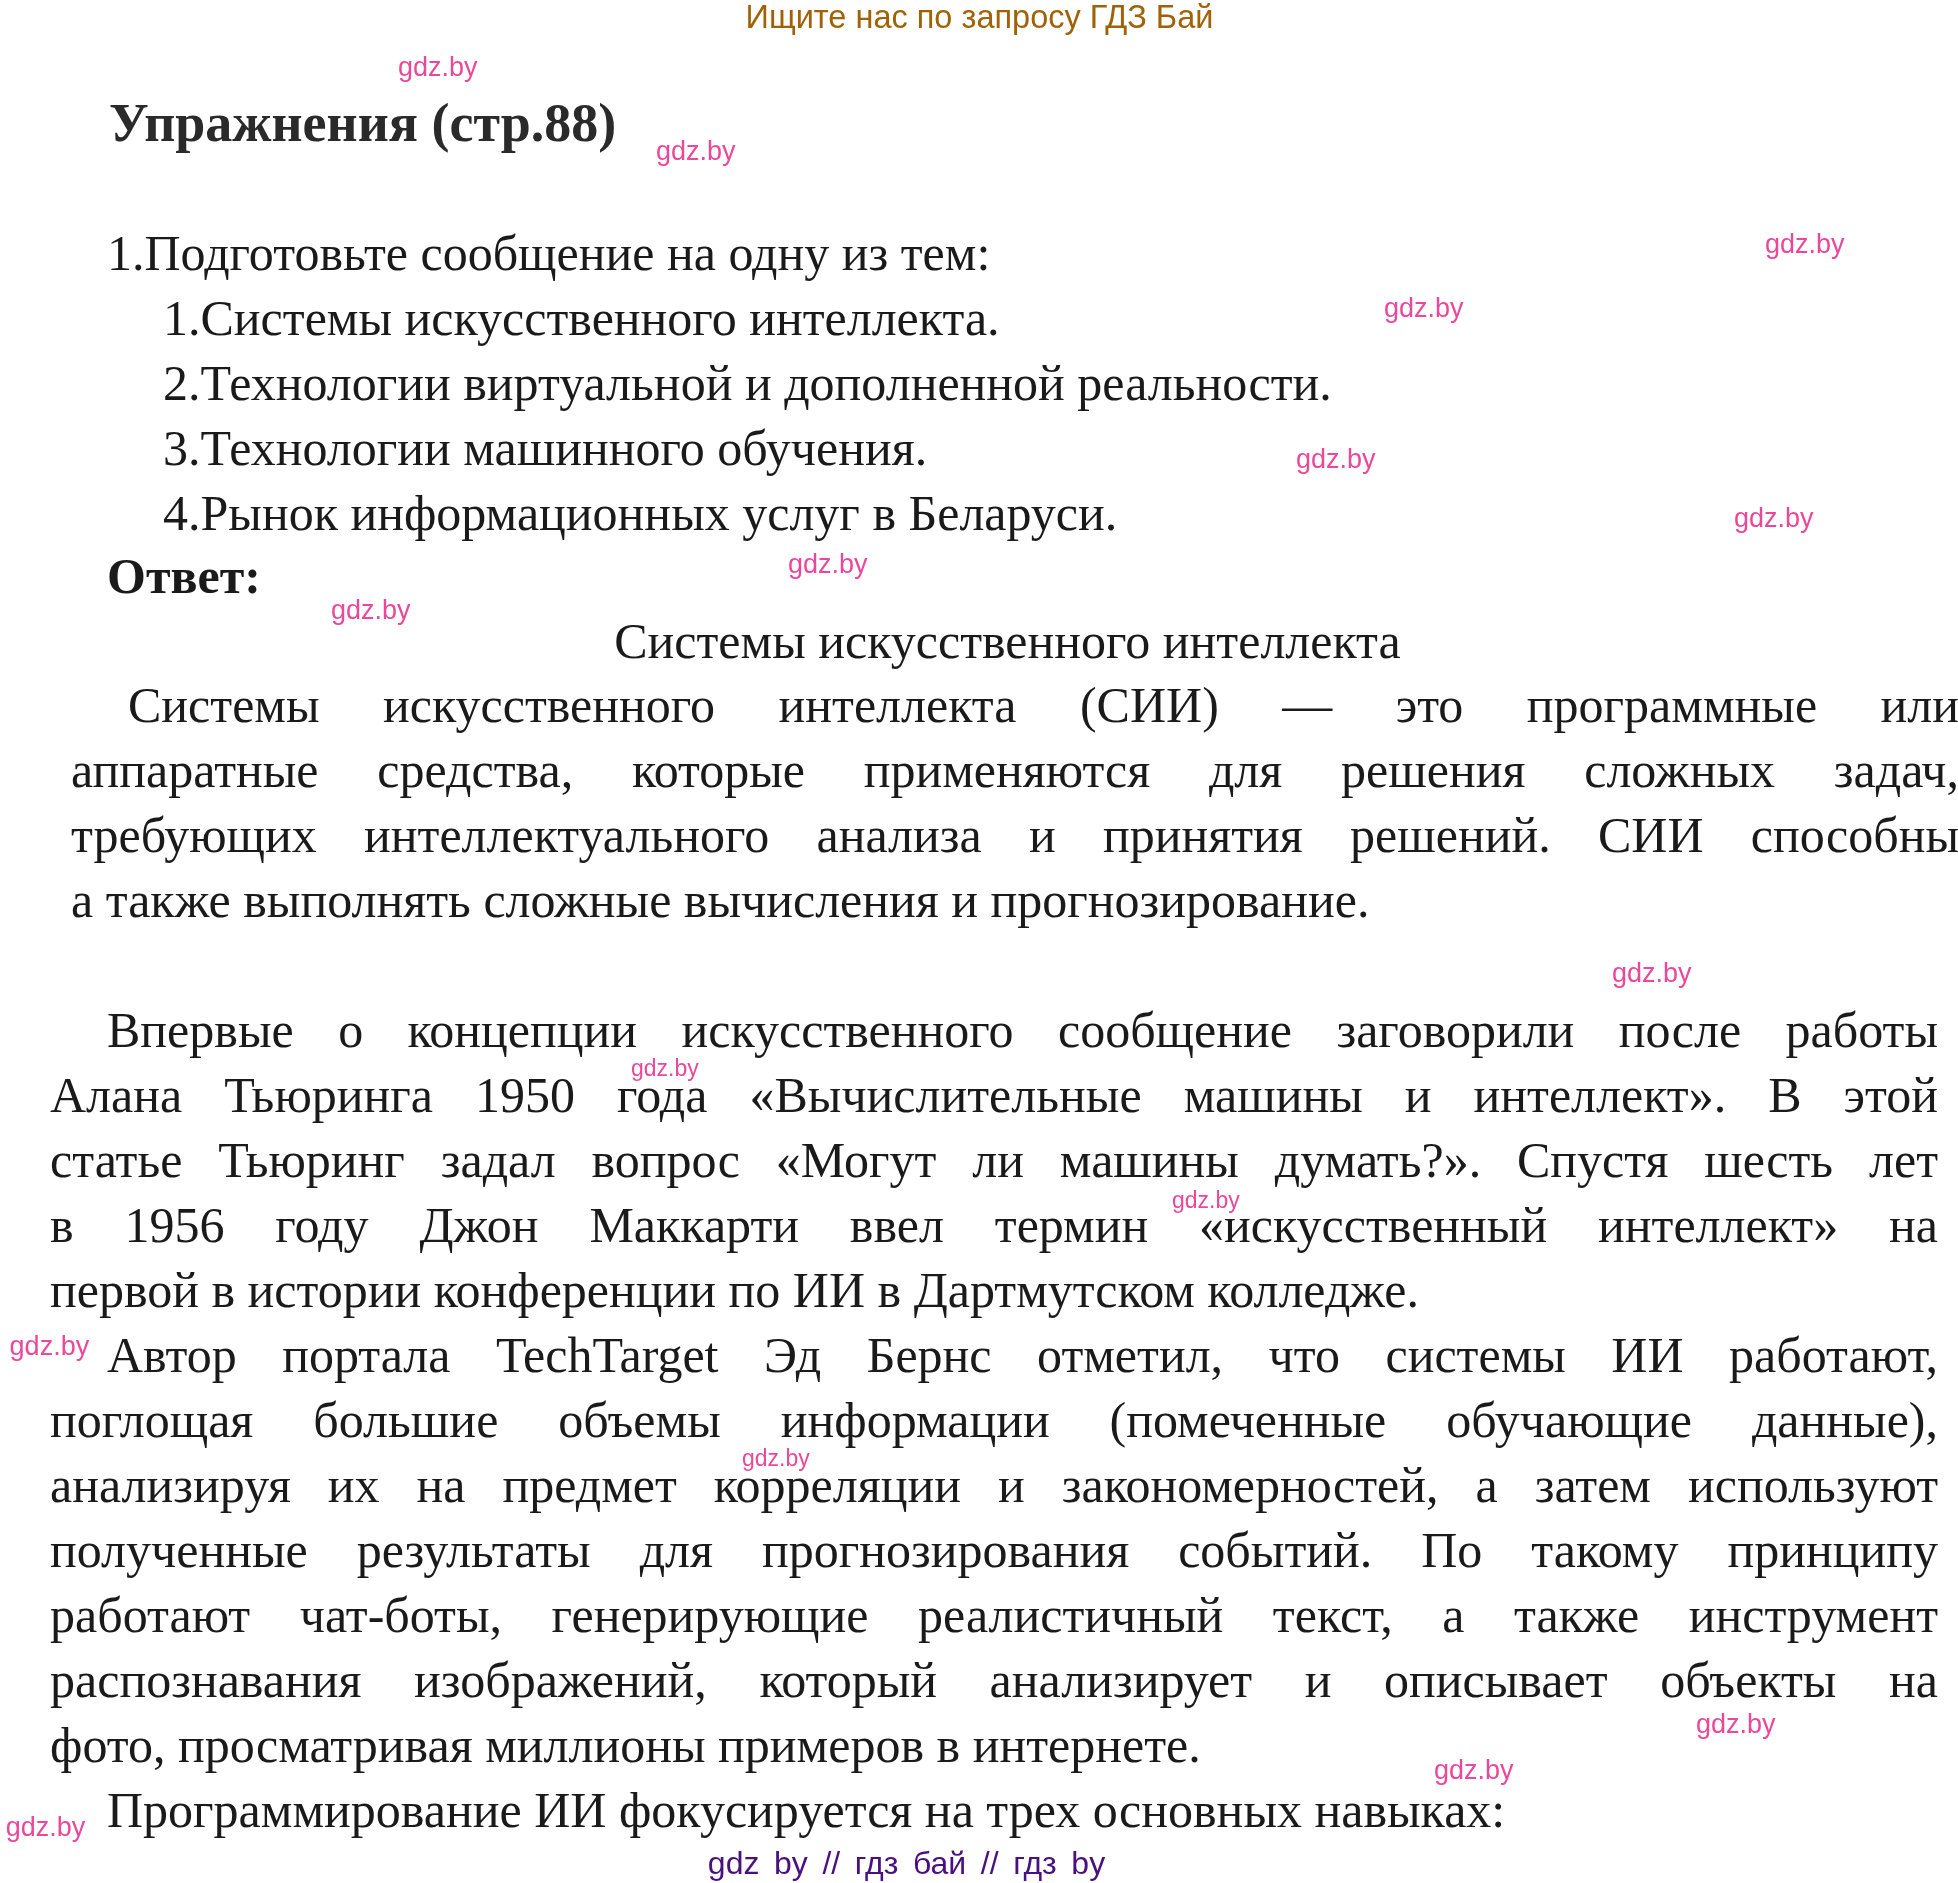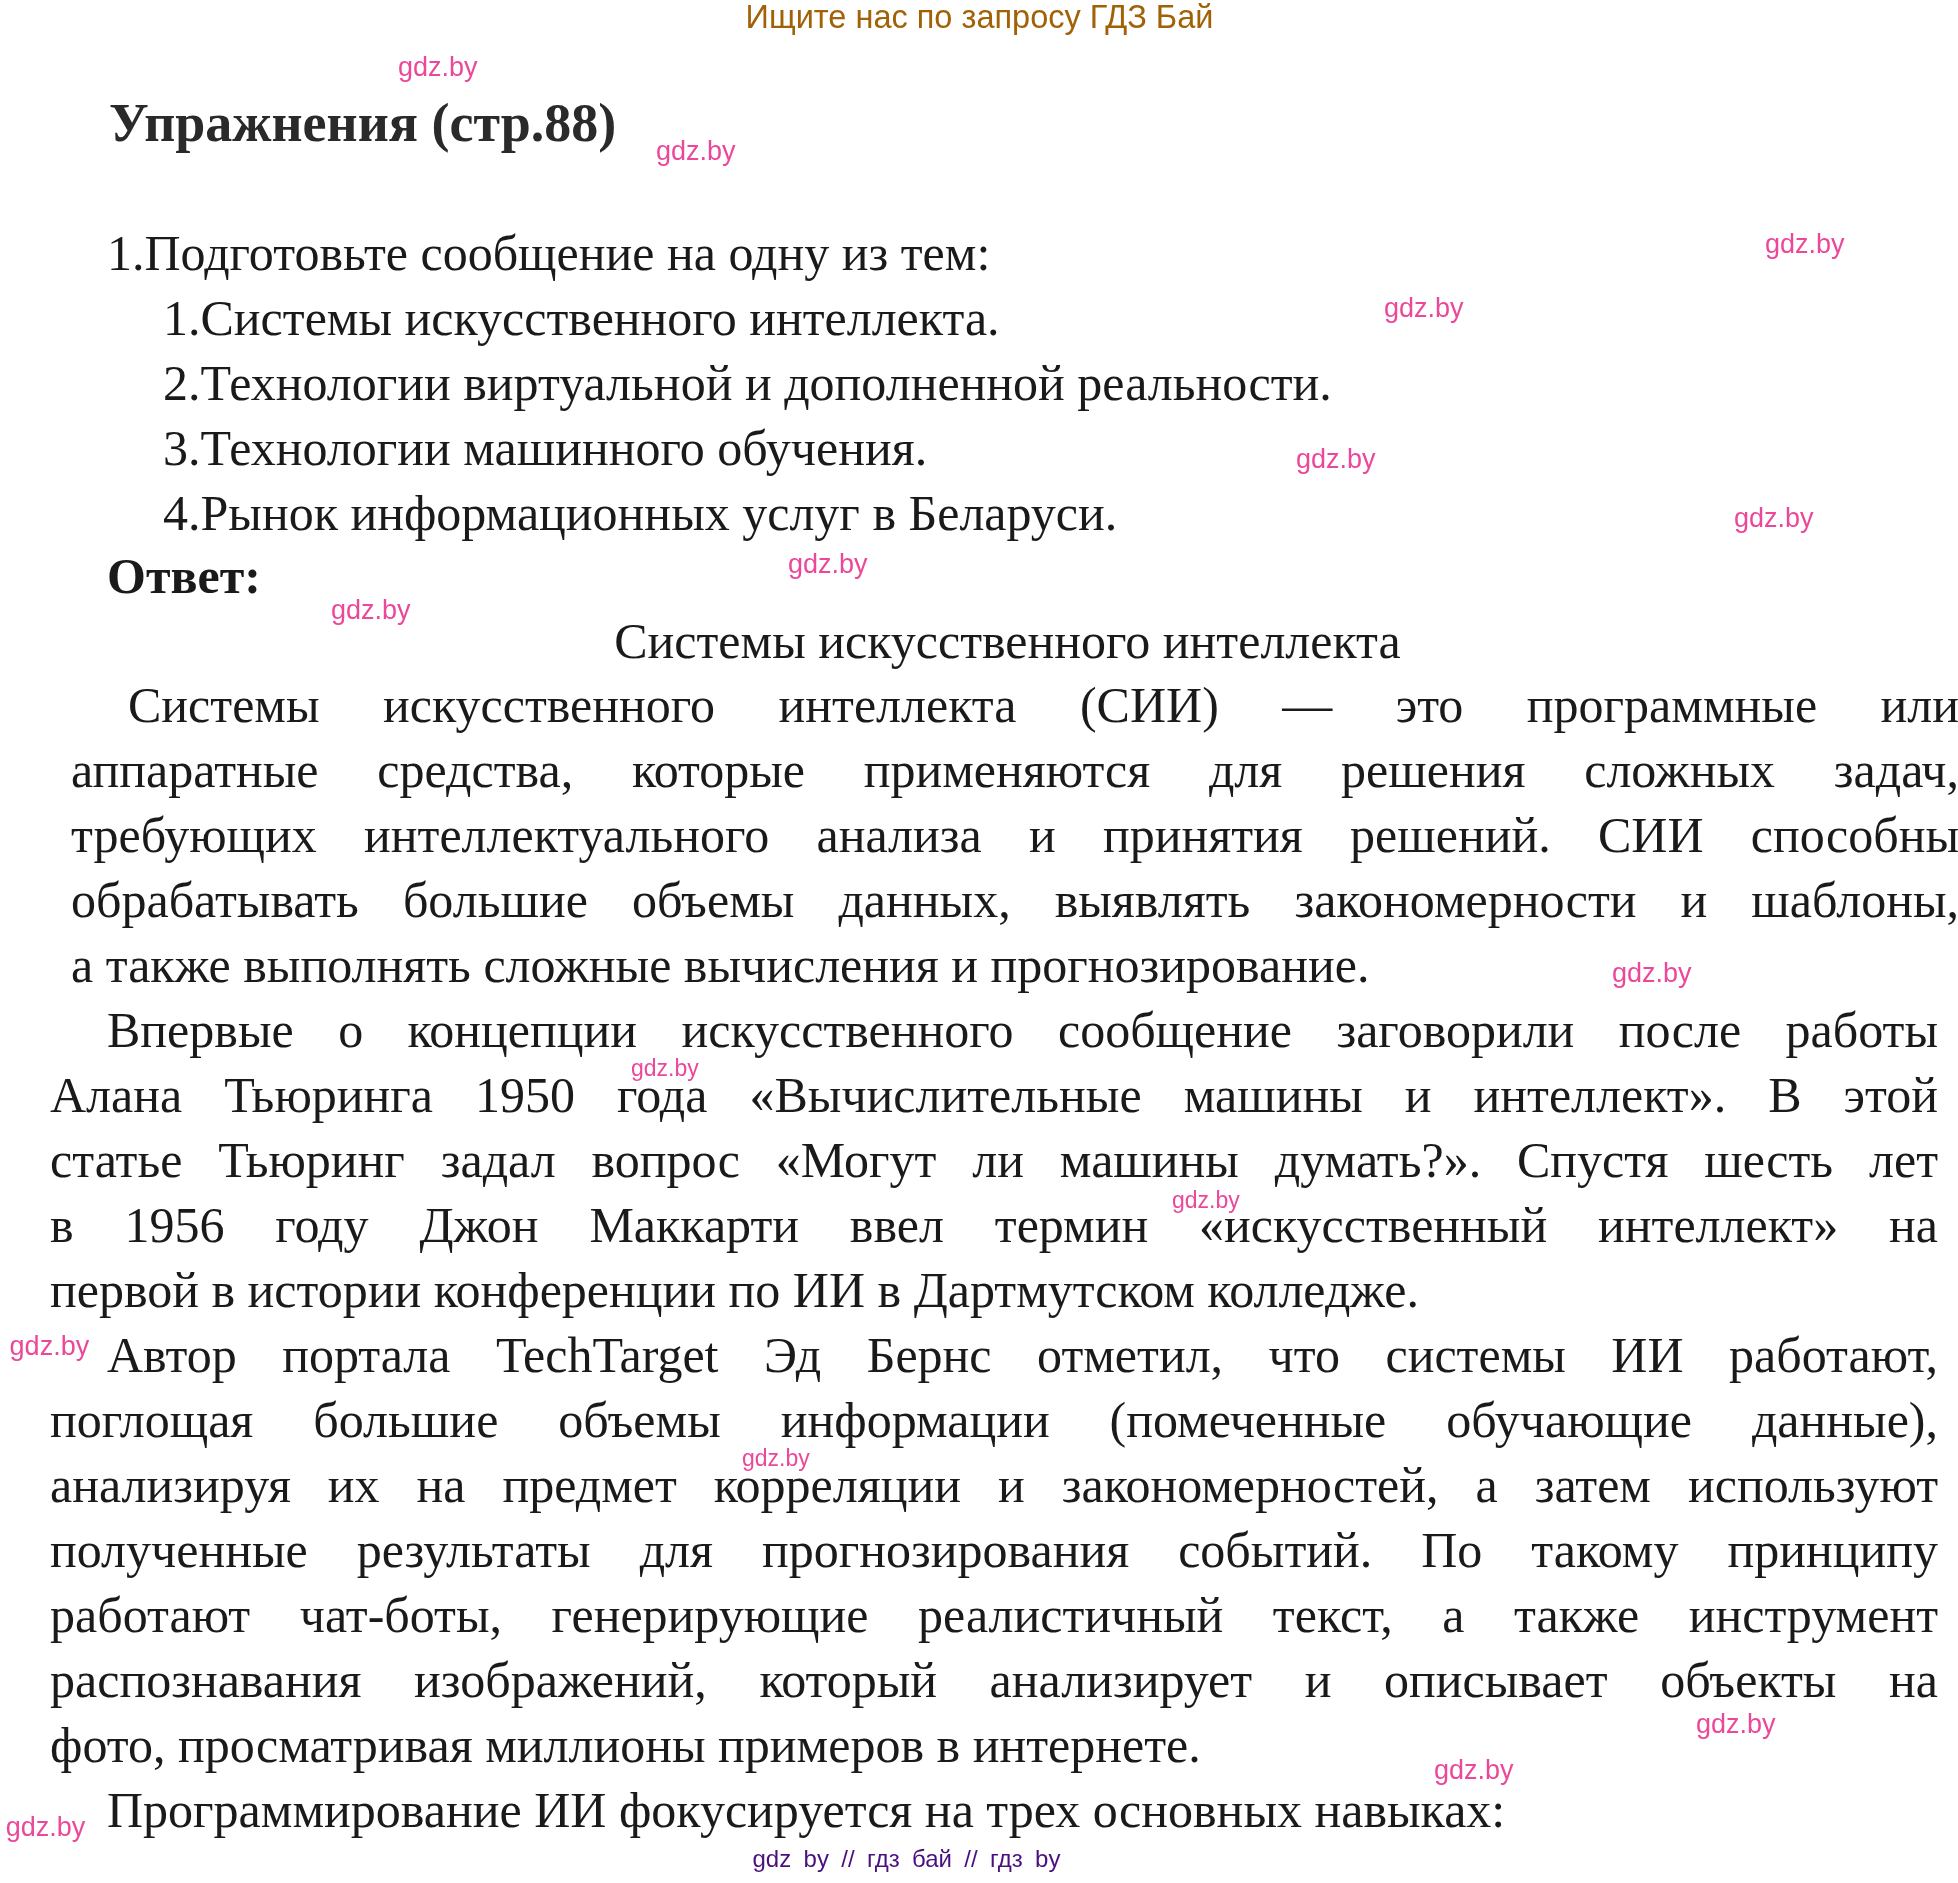--- a/index.html
+++ b/index.html
@@ -1,18 +1,18 @@
 <!DOCTYPE html>
 <html><head>
 <meta charset="utf-8">
 <style>
   html, body { margin:0; padding:0; background:#ffffff; }
   body { width:1959px; height:1883px; position:relative; overflow:hidden; font-family:"Liberation Serif", serif; color:#1a1a1a; }
   .banner { position:absolute; top:0; left:0; width:1959px; text-align:center; font-family:"Liberation Sans", sans-serif; font-size:32.5px; line-height:34px; color:#a16207; }
-  .footer { position:absolute; top:1845px; left:0; width:1813px; text-align:center; font-family:"Liberation Sans", sans-serif; font-size:24px; color:#4a1080; word-spacing:5.7px; }
+  .footer { position:absolute; top:1845px; left:0; width:1813px; text-align:center; font-family:"Liberation Sans", sans-serif; font-size:32px; color:#4a1080; word-spacing:5.7px; }
   .wm { position:absolute; font-family:"Liberation Sans", sans-serif; font-size:27px; color:#ec4899; }
   .wm-sm { font-size:23px; }
   .title { position:absolute; left:109px; top:92px; font-size:54px; font-weight:bold; color:#2a2a2a; }
   .task { position:absolute; left:107px; font-size:50px; }
   .answer { position:absolute; left:107px; top:547px; font-size:50px; font-weight:bold; }
   .subtitle { position:absolute; left:0; width:1959px; top:612px; text-align:center; font-size:50px; padding-left:56px; box-sizing:border-box; }
   .para { position:absolute; left:50px; width:1888px; font-size:50px; line-height:65px; text-align:justify; text-align-last:justify; }
   .para .line { display:block; text-align:justify; text-align-last:justify; white-space:nowrap; }
   .line.last { text-align-last:left; }
   .line.indent { padding-left:57px; }
@@ -47,21 +47,20 @@
 <div class="task" style="top:419px;left:163px;">3.Технологии машинного обучения.</div>
 <div class="task" style="top:484px;left:163px;">4.Рынок информационных услуг в Беларуси.</div>
 
 <div class="answer">Ответ:</div>
 <div class="subtitle">Системы искусственного интеллекта</div>
 
 <div class="para" style="top:673px;margin-left:21px;">
   <span class="line indent">Системы искусственного интеллекта (СИИ) — это программные или</span>
   <span class="line">аппаратные средства, которые применяются для решения сложных задач,</span>
   <span class="line">требующих интеллектуального анализа и принятия решений. СИИ способны</span>
-  <span class="line">обрабатывать большие объемы данных, выявлять закономерности и шаблоны,</span>
   <span class="line last">а также выполнять сложные вычисления и прогнозирование.</span>
 </div>
 
 <div class="para" style="top:998px;">
   <span class="line indent">Впервые о концепции искусственного сообщение заговорили после работы</span>
   <span class="line">Алана Тьюринга 1950 года «Вычислительные машины и интеллект». В этой</span>
   <span class="line">статье Тьюринг задал вопрос «Могут ли машины думать?». Спустя шесть лет</span>
   <span class="line">в 1956 году Джон Маккарти ввел термин «искусственный интеллект» на</span>
   <span class="line last">первой в истории конференции по ИИ в Дартмутском колледже.</span>
 </div>

